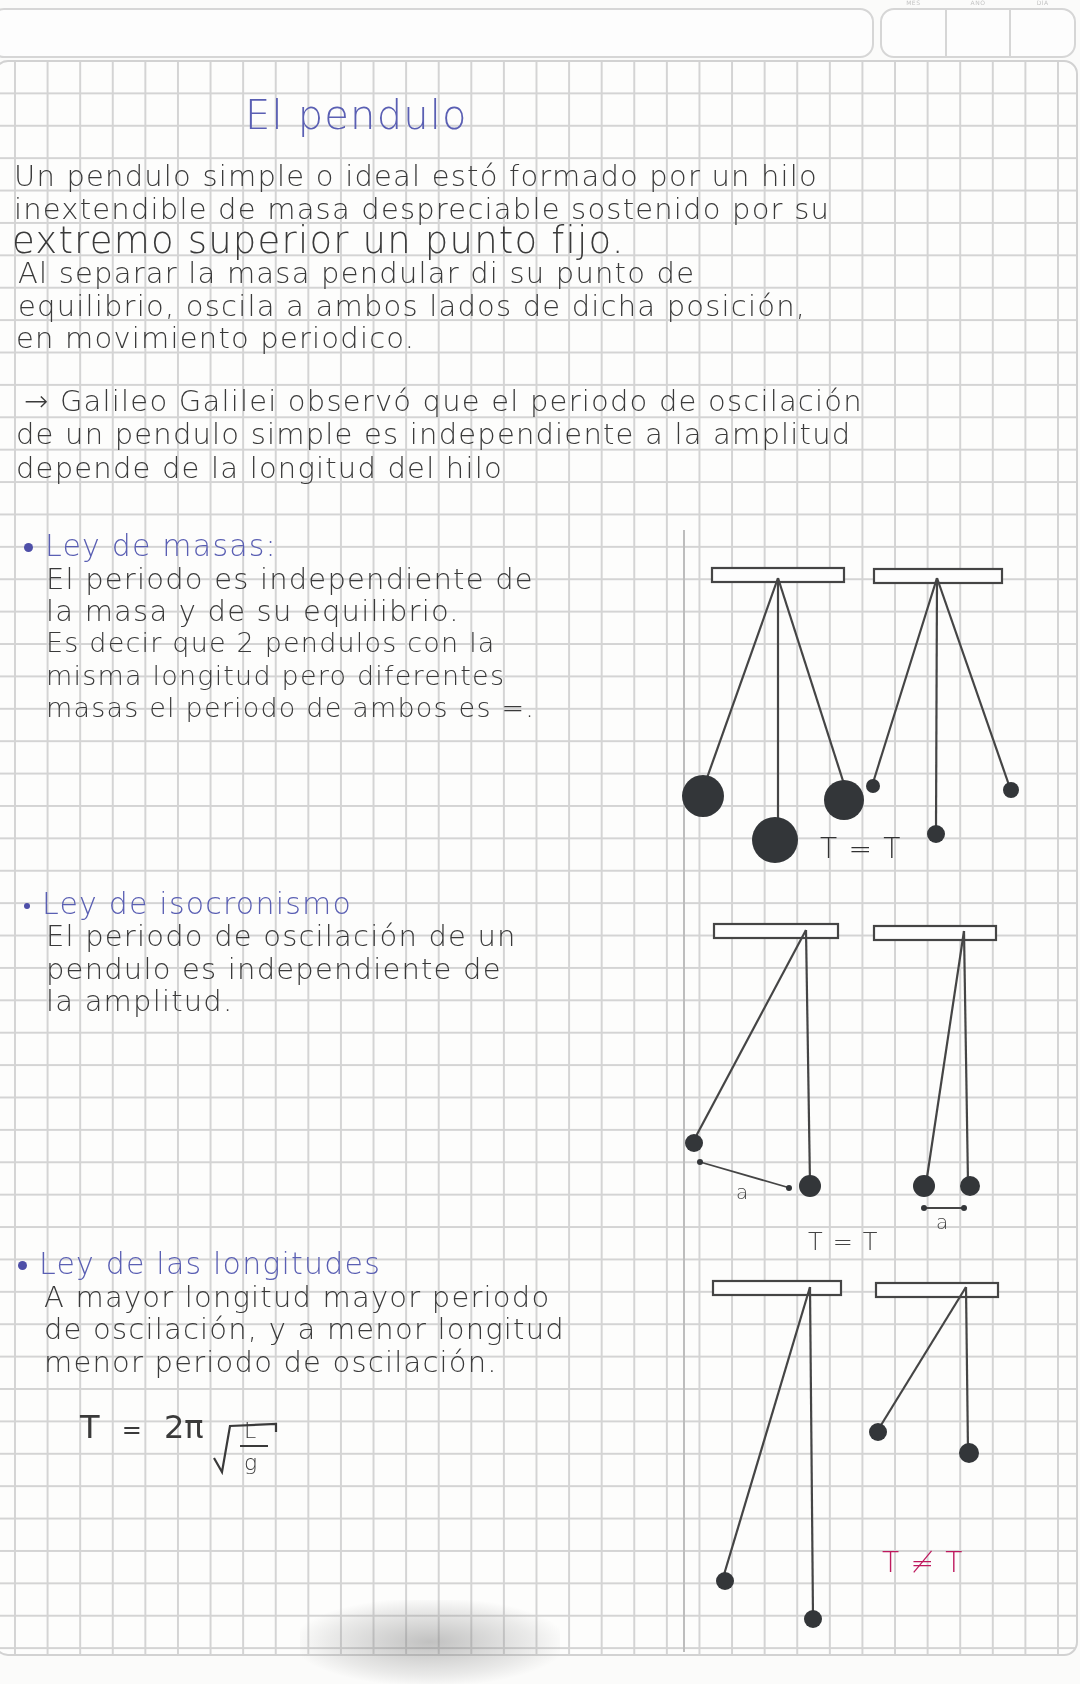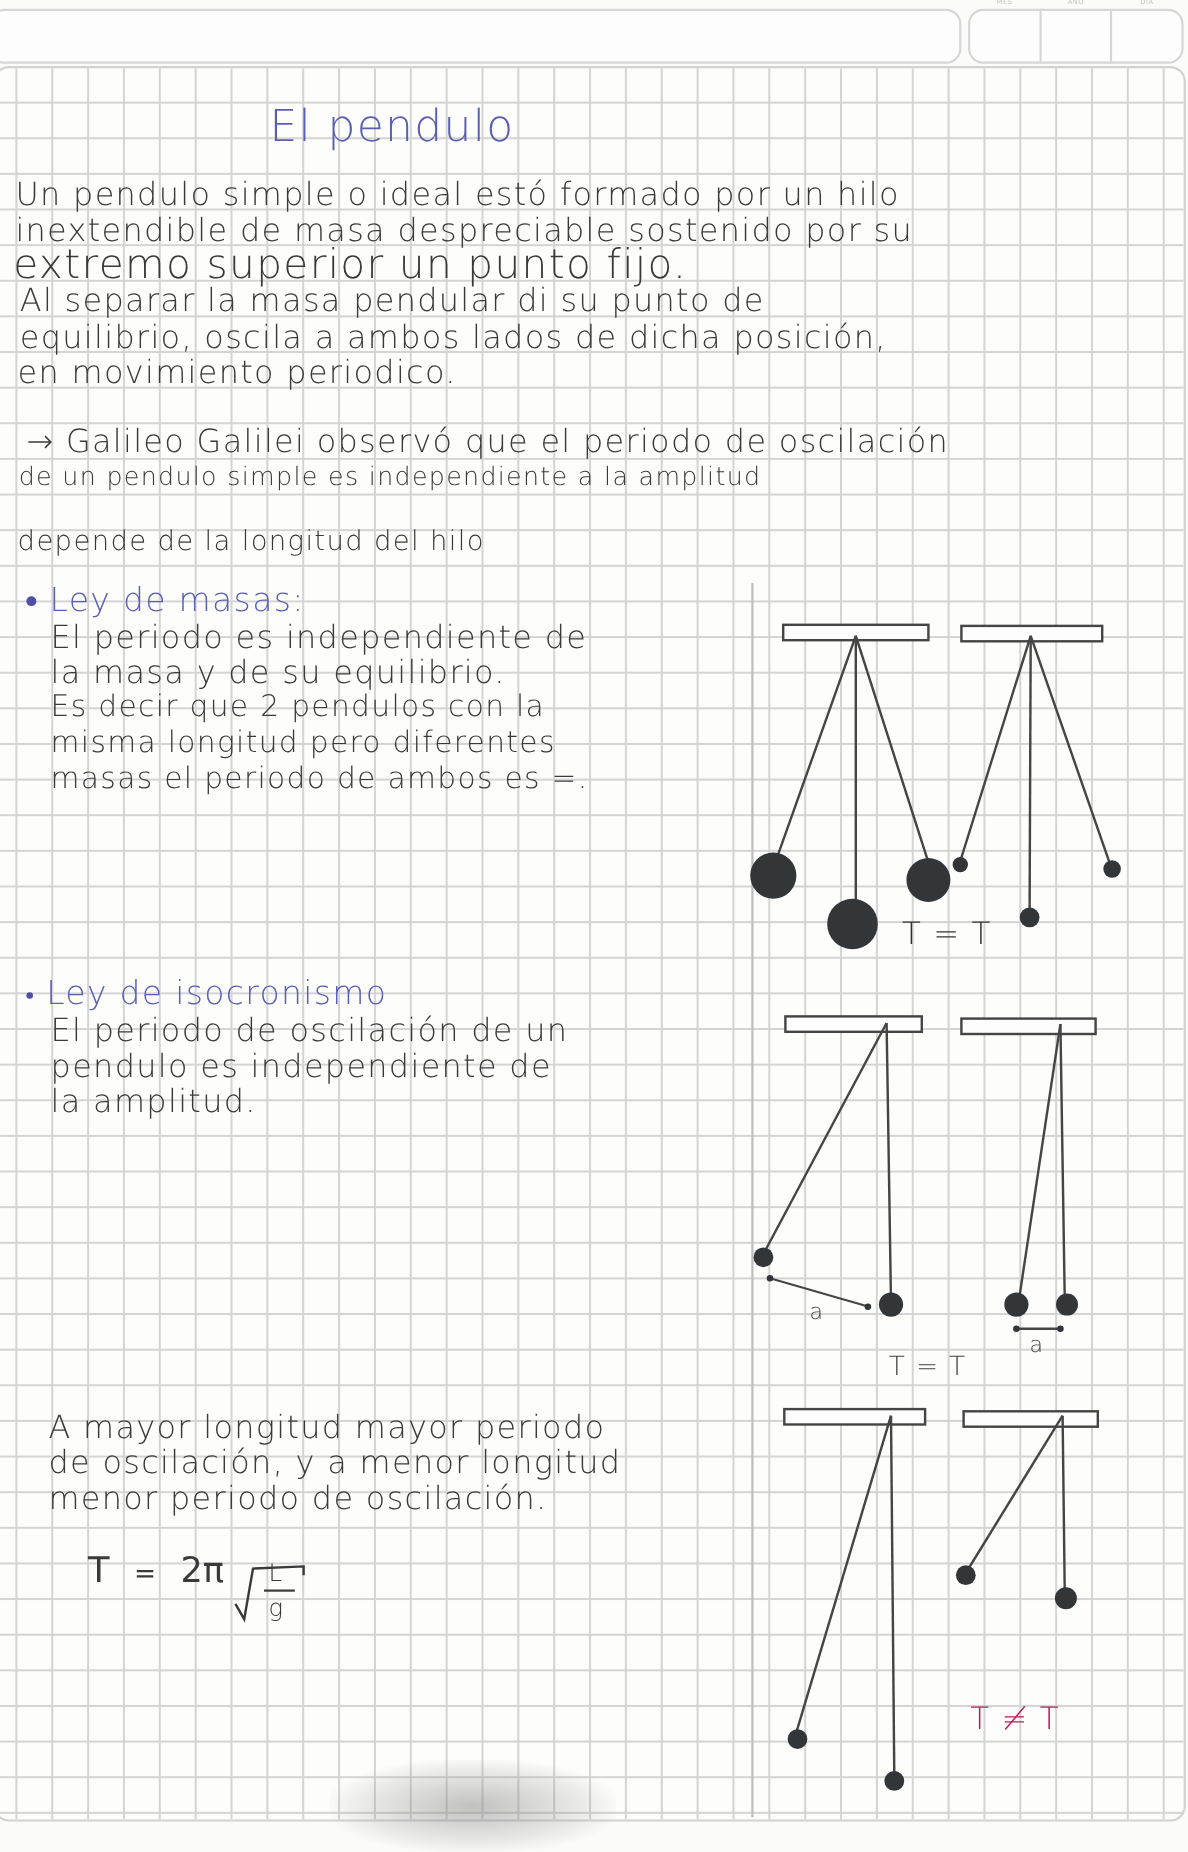--- a/index.html
+++ b/index.html
@@ -84,39 +84,42 @@
   <div class="hw p" style="left:14px; top:193px; font-size:29px;">inextendible de masa despreciable sostenido por su</div>
   <div class="hw p" style="left:12px; top:225px; font-size:37px;">extremo superior un punto fijo.</div>
   <div class="hw p" style="left:18px; top:257px; font-size:29px;">Al separar la masa pendular di su punto de</div>
   <div class="hw p" style="left:18px; top:290px; font-size:29px;">equilibrio, oscila a ambos lados de dicha posición,</div>
   <div class="hw p" style="left:16px; top:322px; font-size:29px;">en movimiento periodico.</div>
 
   <div class="hw p" style="left:24px; top:385px; font-size:29px;">
     <span>→</span>
     <span>Galileo Galilei observó que el periodo de oscilación</span>
   </div>
-  <div class="hw p" style="left:4px; top:418px; font-size:23px;padding-left:13px;">de un pendulo simple es independiente a la amplitud</div>
-  <div class="hw p" style="left:16px; top:476px; font-size:25px;">depende de la longitud del hilo</div>
+  <div class="hw p" style="left:16px; top:418px; font-size:29px;">de un pendulo simple es independiente a la amplitud</div>
+  <div class="hw p" style="left:16px; top:452px; font-size:29px;">depende de la longitud del hilo</div>
 
   <div class="hw p blue" style="left:24px; top:530px;">
     <span class="bullet-dot"></span><span>Ley de masas:</span>
   </div>
   <div class="hw p" style="left:46px; top:563px; font-size:29px;">El periodo es independiente de</div>
   <div class="hw p" style="left:46px; top:595px; font-size:29px;">la masa y de su equilibrio.</div>
   <div class="hw p" style="left:46px; top:627px; font-size:27px;">Es decir que 2 pendulos con la</div>
   <div class="hw p" style="left:46px; top:660px; font-size:27px;">misma longitud pero diferentes</div>
   <div class="hw p" style="left:46px; top:692px; font-size:27px;">masas el periodo de ambos es =.</div>
 
   <div class="hw p blue" style="left:24px; top:888px;">
     <span class="bullet-dot" style="width:6px;height:6px;"></span><span>Ley de isocronismo</span>
   </div>
   <div class="hw p" style="left:46px; top:920px; font-size:29px;">El periodo de oscilación de un</div>
   <div class="hw p" style="left:46px; top:953px; font-size:29px;">pendulo es independiente de</div>
   <div class="hw p" style="left:46px; top:985px; font-size:29px;">la amplitud.</div>
 
+  <div class="hw p blue" style="left:18px; top:1248px;">
+    <span class="bullet-dot"></span><span>Ley de las longitudes</span>
+  </div>
   <div class="hw p" style="left:44px; top:1281px; font-size:29px;">A mayor longitud mayor periodo</div>
   <div class="hw p" style="left:44px; top:1313px; font-size:29px;">de oscilación, y a menor longitud</div>
   <div class="hw p" style="left:44px; top:1346px; font-size:29px;">menor periodo de oscilación.</div>
 
   <div class="formula">
     <span>T</span>
     <span style="margin:0 12px; font-size:24px;">=</span>
     <span>2π</span>
   </div>
   <svg class="diagrams" style="pointer-events:none">

